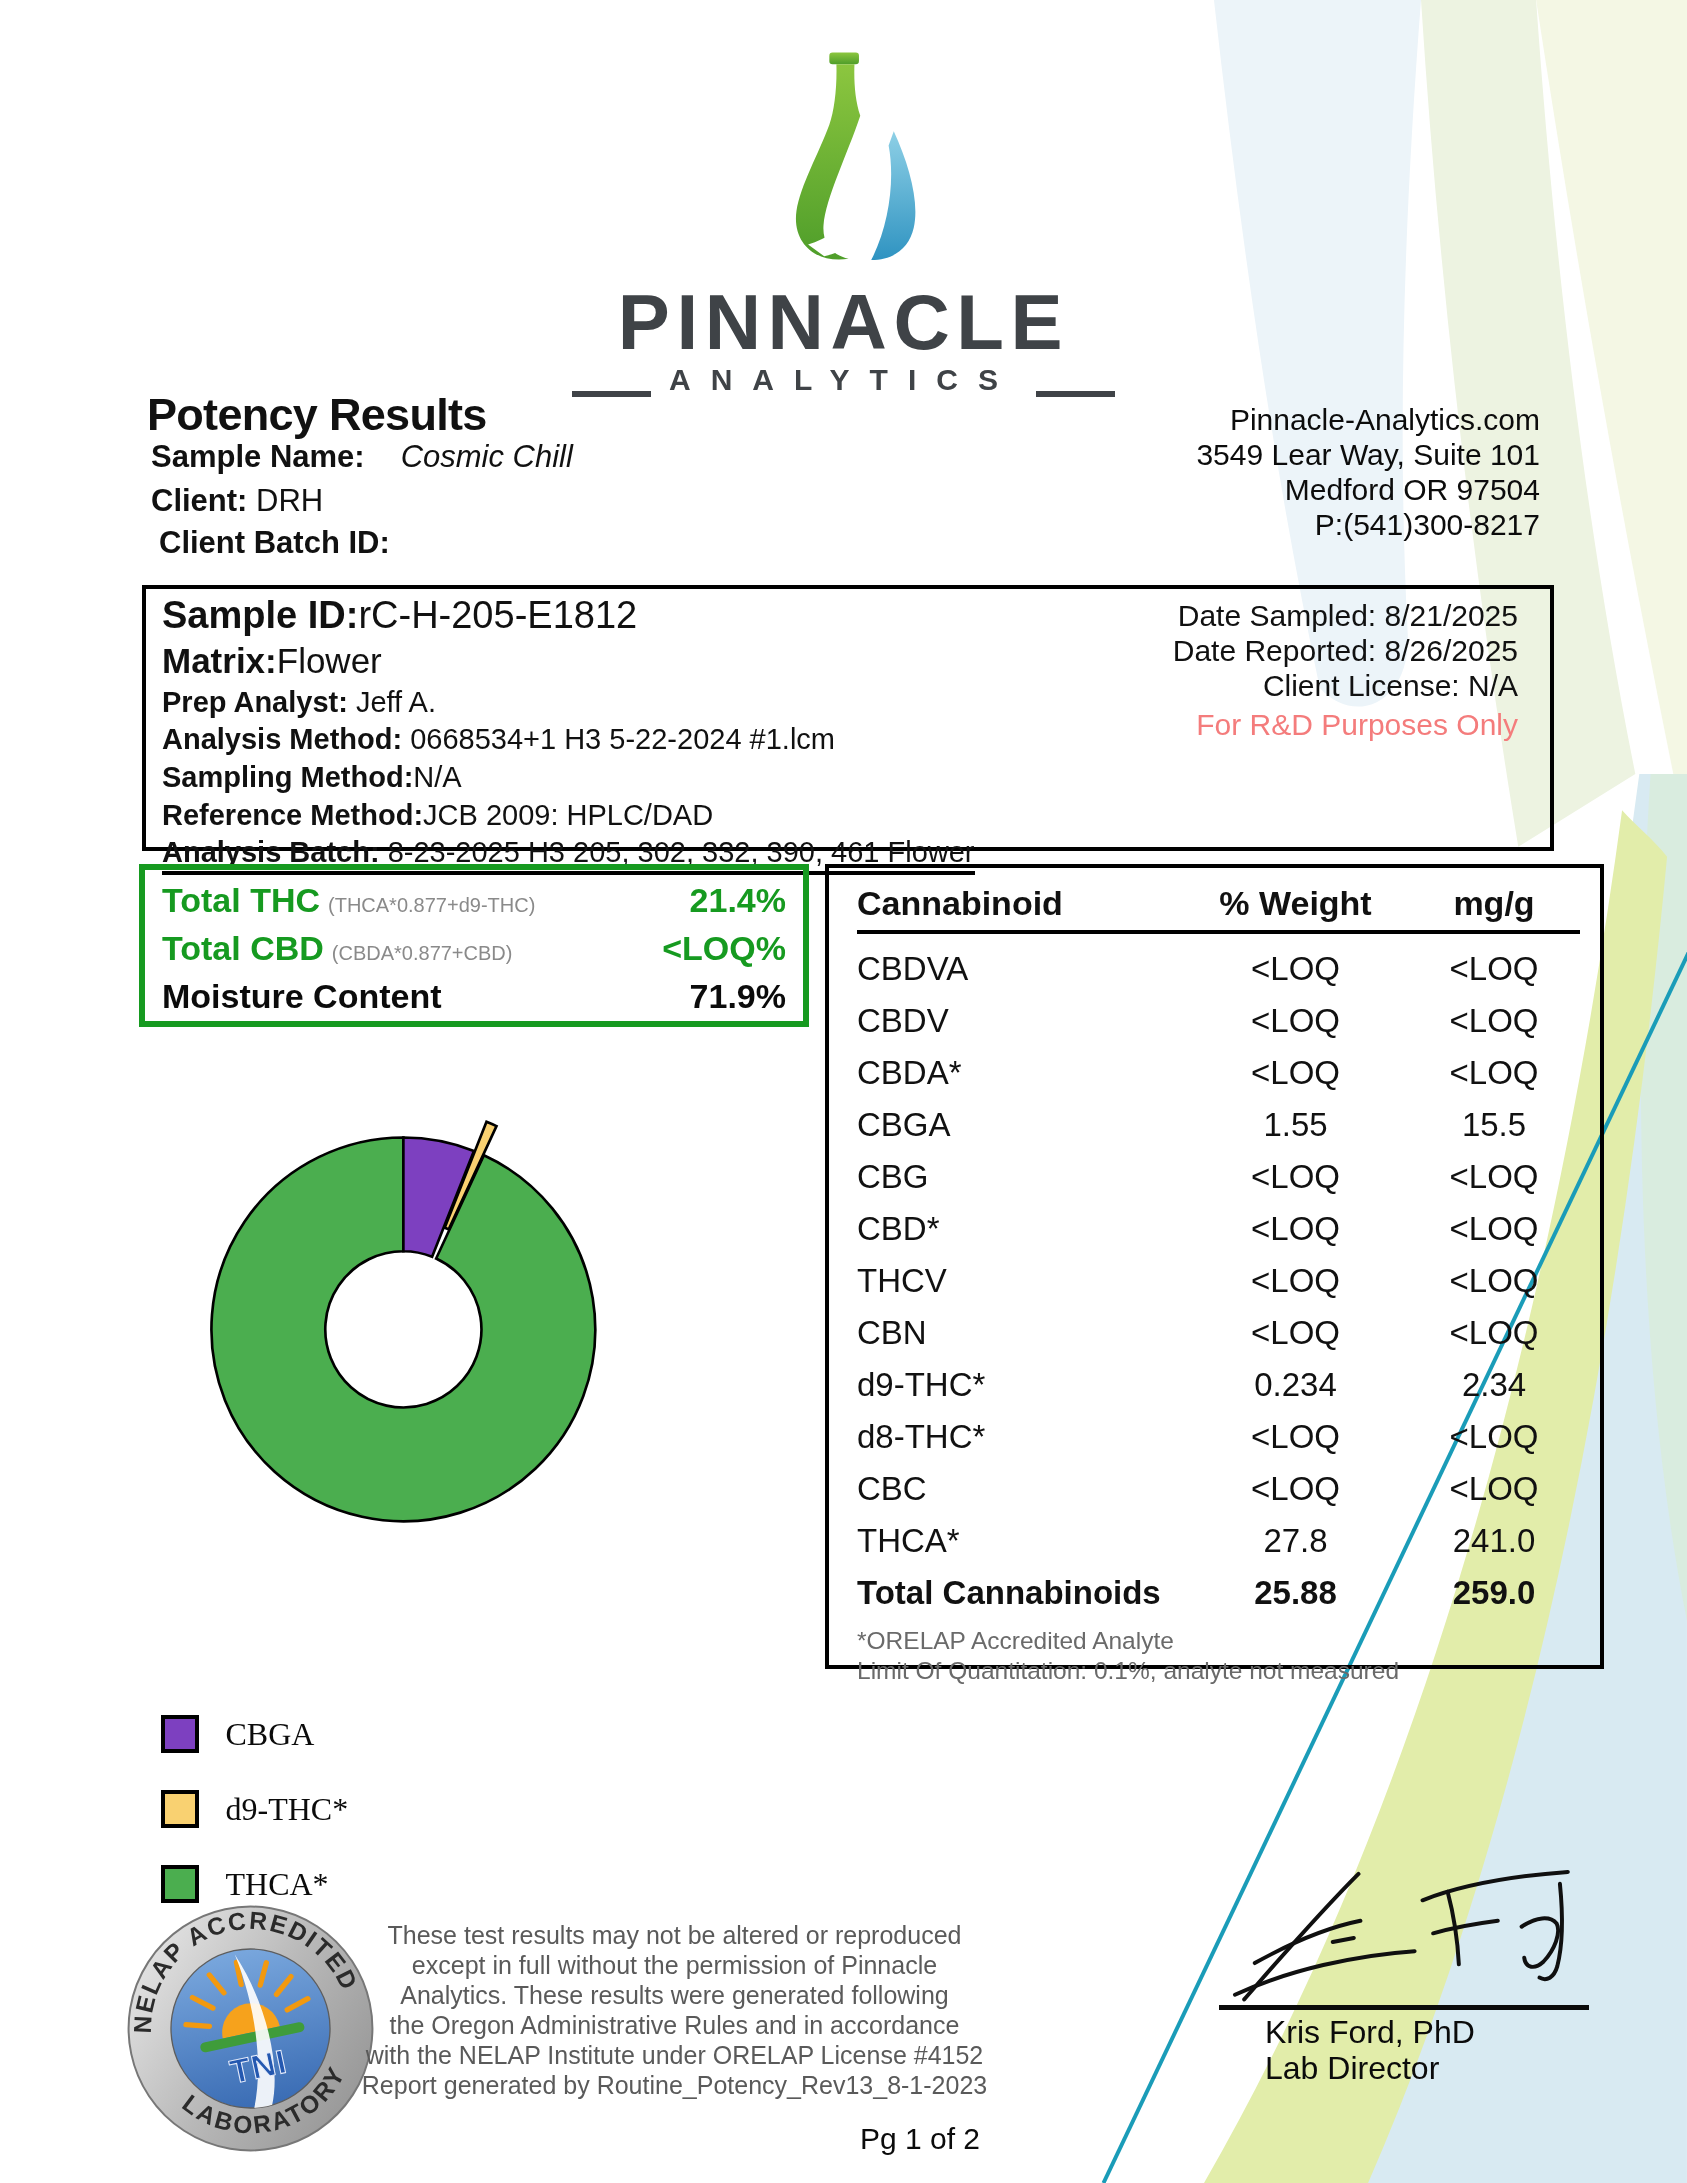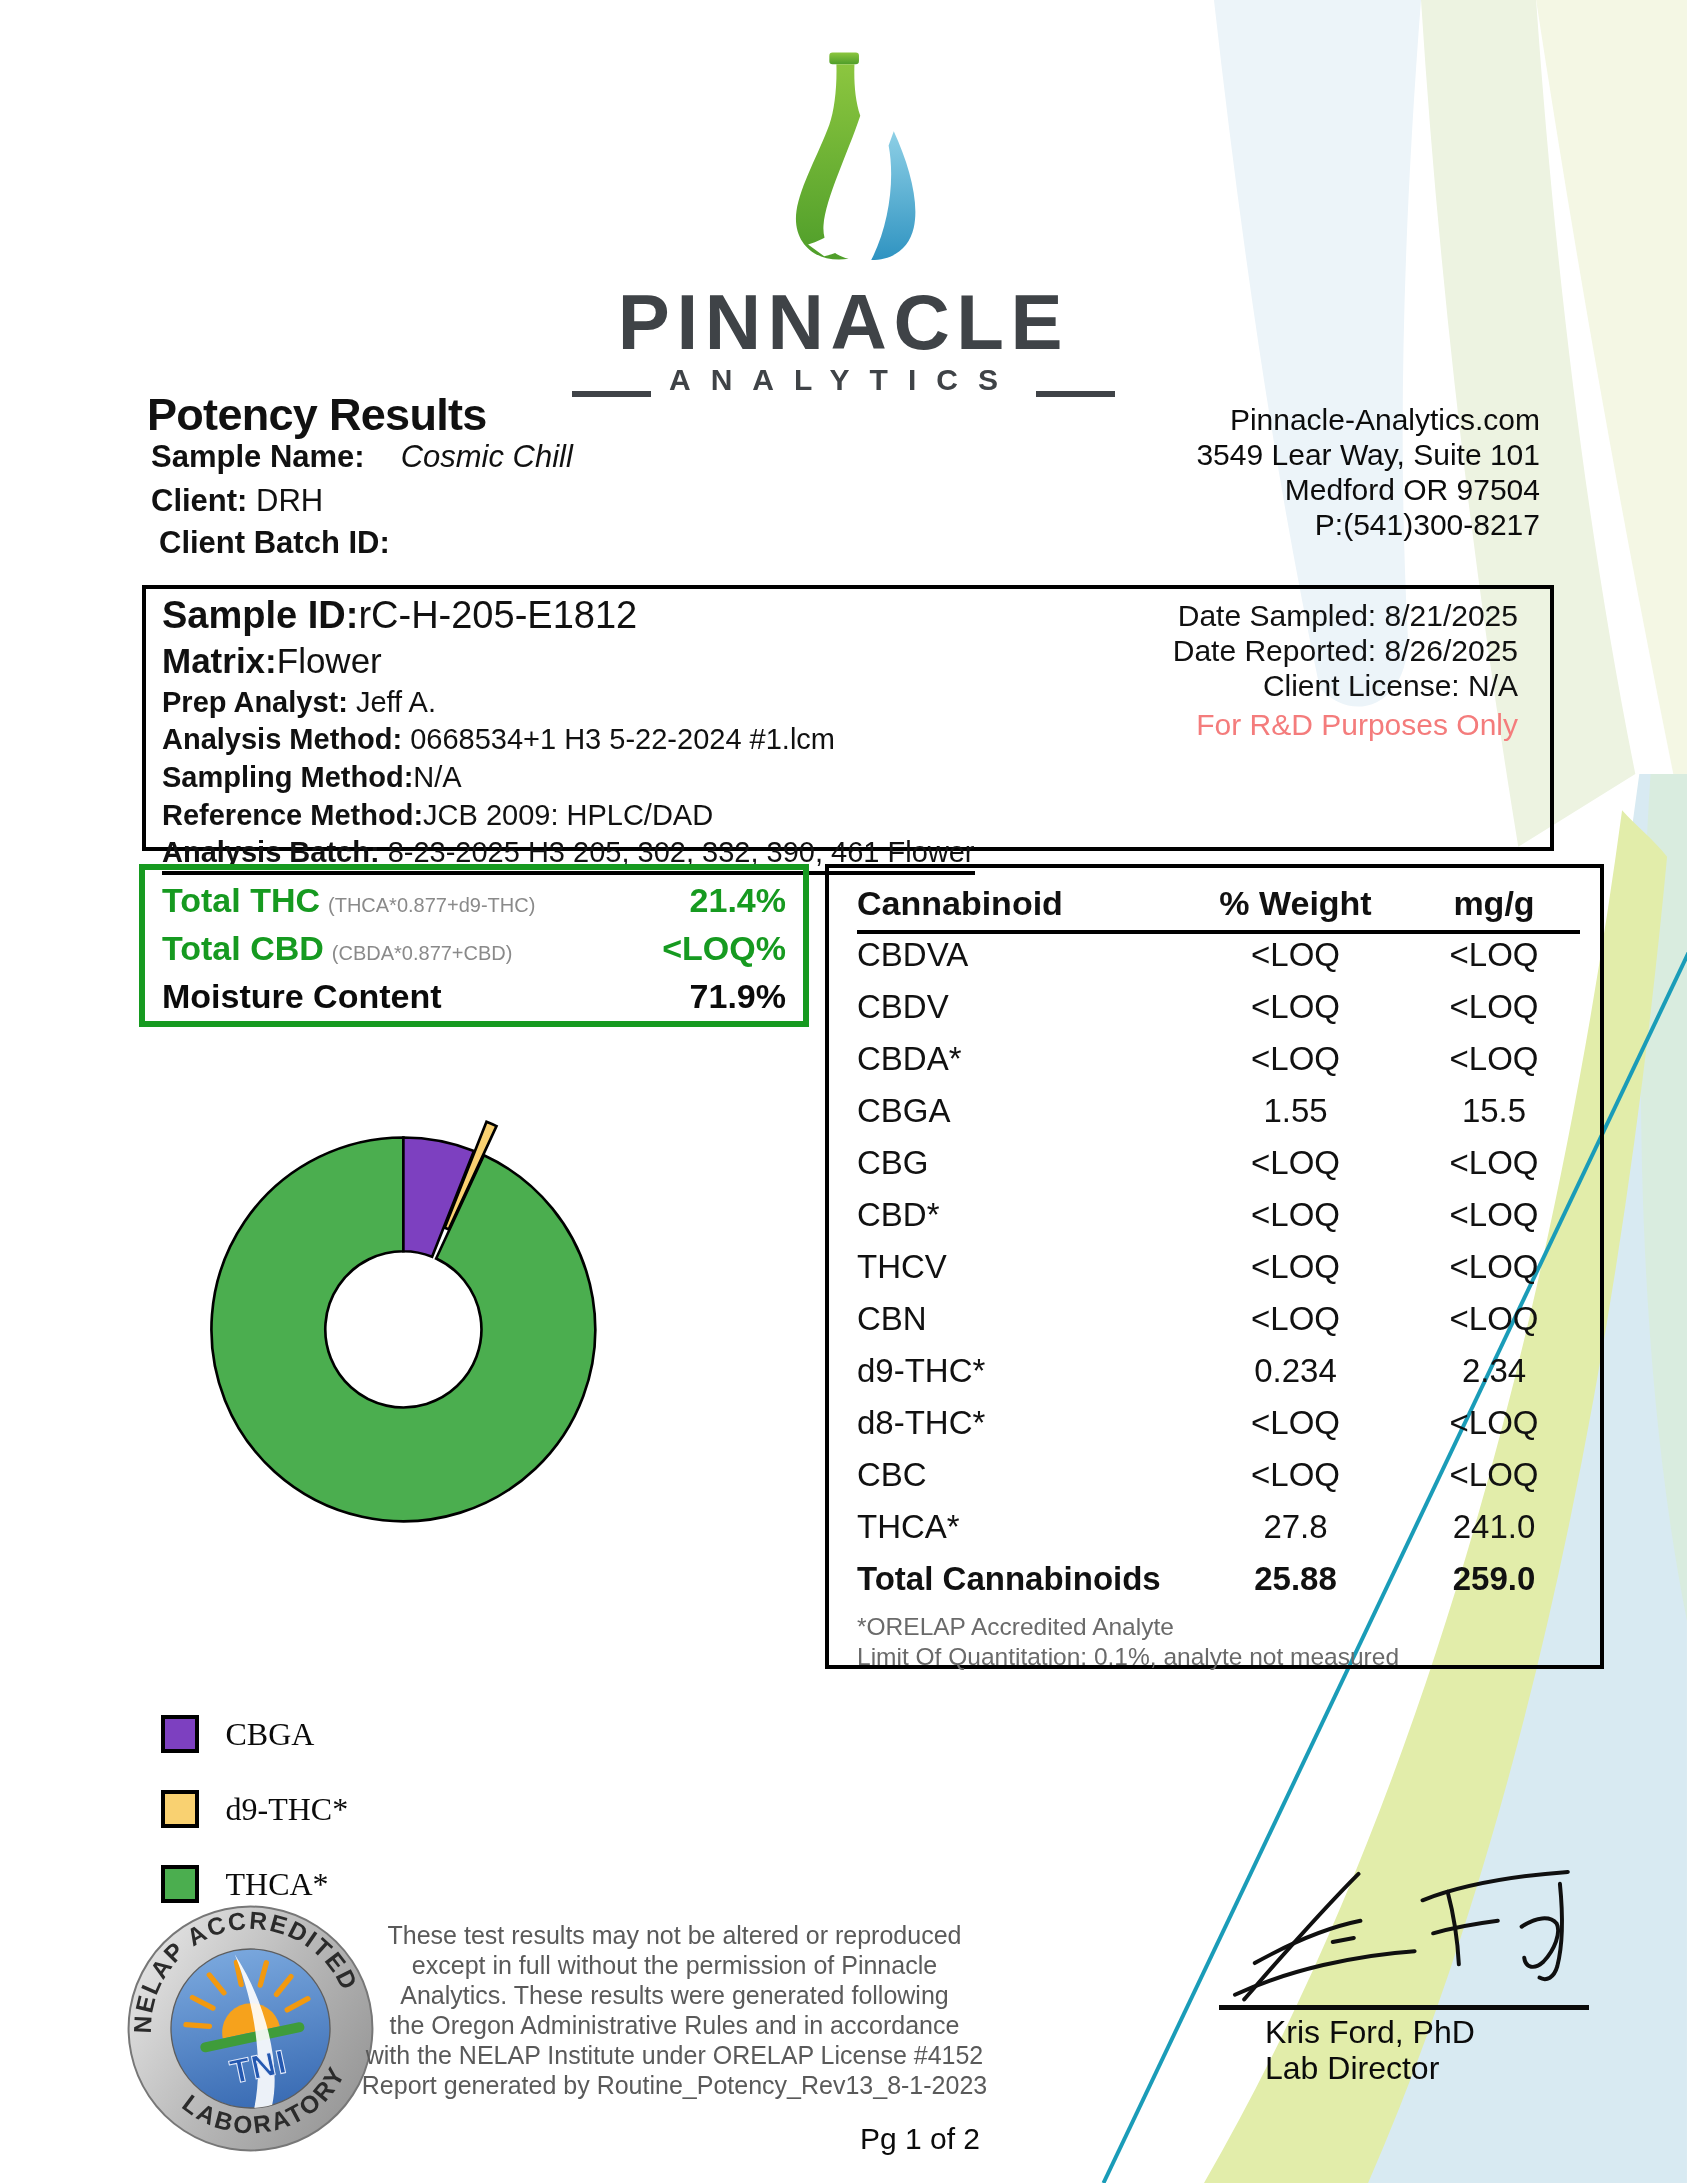--- a/index.html
+++ b/index.html
@@ -45,21 +45,21 @@
 
   
   .cann-box{position:absolute;left:825px;top:864px;width:779px;height:805px;
             border:4.6px solid #000;box-sizing:border-box;padding:16px 20px 0 28px;}
   .cann-header{display:flex;align-items:baseline;border-bottom:4.6px solid #000;padding-bottom:6.6px;
                font-size:34px;font-weight:bold;}
   .c-name{flex:1;text-align:left;}
   .c-pct{width:225px;text-align:center;}
   .c-mgg{width:172px;text-align:center;}
   .cann-row{display:flex;align-items:baseline;height:52px;font-size:33px;}
-  .cann-row.first{margin-top:2px;}
+  .cann-row.first{margin-top:16px;}
   .cann-row.total{font-weight:bold;}
   .footnote{font-size:24.5px;color:#6a6a6a;line-height:30px;}
 
   
   .donut{position:absolute;left:185px;top:1111px;width:450px;height:450px;}
 
   
   .legend{position:absolute;left:161px;top:1715px;}
   .legend-row{display:flex;align-items:center;margin-bottom:37px;}
   .swatch{width:38px;height:38px;border:4px solid #000;box-sizing:border-box;}

